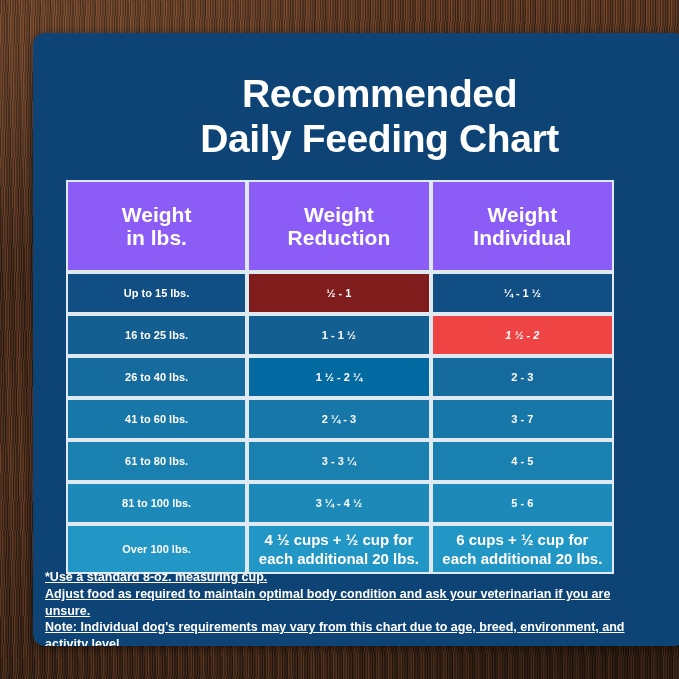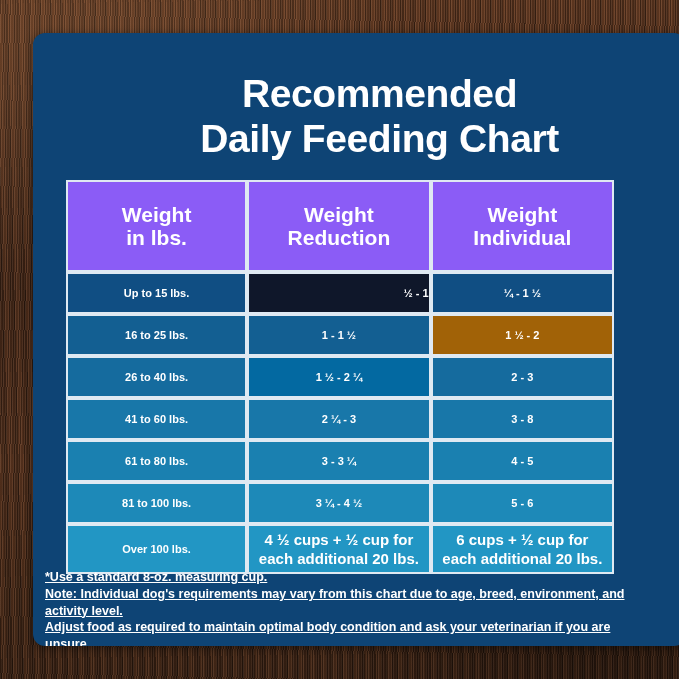--- a/index.html
+++ b/index.html
@@ -118,37 +118,37 @@
         </th>
         <th class="c2">
           <span class="l">Weight</span>
           <span class="l">Individual</span>
         </th>
       </tr>
     </thead>
     <tbody>
       <tr class="r0">
         <td class="c0" style="background: rgb(16, 78, 131);">Up to 15 lbs.</td>
-        <td class="c1" style="background: #0f172a; text-align: right;">½ - 1</td>
+        <td class="c1" style="background: #7f1d1d;">½ - 1</td>
         <td class="c2" style="background: rgb(16, 78, 131);">¼ - 1 ½</td>
       </tr>
       <tr class="r1">
         <td class="c0" style="background: rgb(19, 95, 146);">16 to 25 lbs.</td>
         <td class="c1" style="background: rgb(19, 95, 146);">1 - 1 ½</td>
-        <td class="c2" style="background: #a16207;">1 ½ - 2</td>
+        <td class="c2" style="background: #ef4444; font-style: italic;">1 ½ - 2</td>
       </tr>
       <tr class="r2">
         <td class="c0" style="background: rgb(21, 107, 158);">26 to 40 lbs.</td>
         <td class="c1" style="background: #0369a1;">1 ½ - 2 ¼</td>
         <td class="c2" style="background: rgb(21, 107, 158);">2 - 3</td>
       </tr>
       <tr class="r3">
         <td class="c0" style="background: rgb(24, 119, 169);">41 to 60 lbs.</td>
         <td class="c1" style="background: rgb(24, 119, 169);">2 ¼ - 3</td>
-        <td class="c2" style="background: rgb(24, 119, 169);">3 - 8</td>
+        <td class="c2" style="background: rgb(24, 119, 169);">3 - 7</td>
       </tr>
       <tr class="r4">
         <td class="c0" style="background: rgb(26, 128, 176);">61 to 80 lbs.</td>
         <td class="c1" style="background: rgb(26, 128, 176);">3 - 3 ¼</td>
         <td class="c2" style="background: rgb(26, 128, 176);">4 - 5</td>
       </tr>
       <tr class="r5">
         <td class="c0" style="background: rgb(29, 137, 184);">81 to 100 lbs.</td>
         <td class="c1" style="background: rgb(29, 137, 184);">3 ¼ - 4 ½</td>
         <td class="c2" style="background: rgb(29, 137, 184);">5 - 6</td>
@@ -162,17 +162,17 @@
         <td class="c2 multi" style="background: rgb(34, 150, 196);">
           <span class="l">6 cups  + ½ cup for</span>
           <span class="l">each additional 20 lbs.</span>
         </td>
       </tr>
     </tbody>
   </table>
 
   <div id="notes">
     <div class="star">*Use a standard 8-oz. measuring cup.</div>
+    <div class="nl">Adjust food as required to maintain optimal body condition and ask your veterinarian if you are unsure.</div>
     <div class="nl">Note: Individual dog's requirements may vary from this chart due to age, breed, environment, and activity level.</div>
-    <div class="nl">Adjust food as required to maintain optimal body condition and ask your veterinarian if you are unsure.</div>
   </div>
 
 </div>
 
 </body></html>

